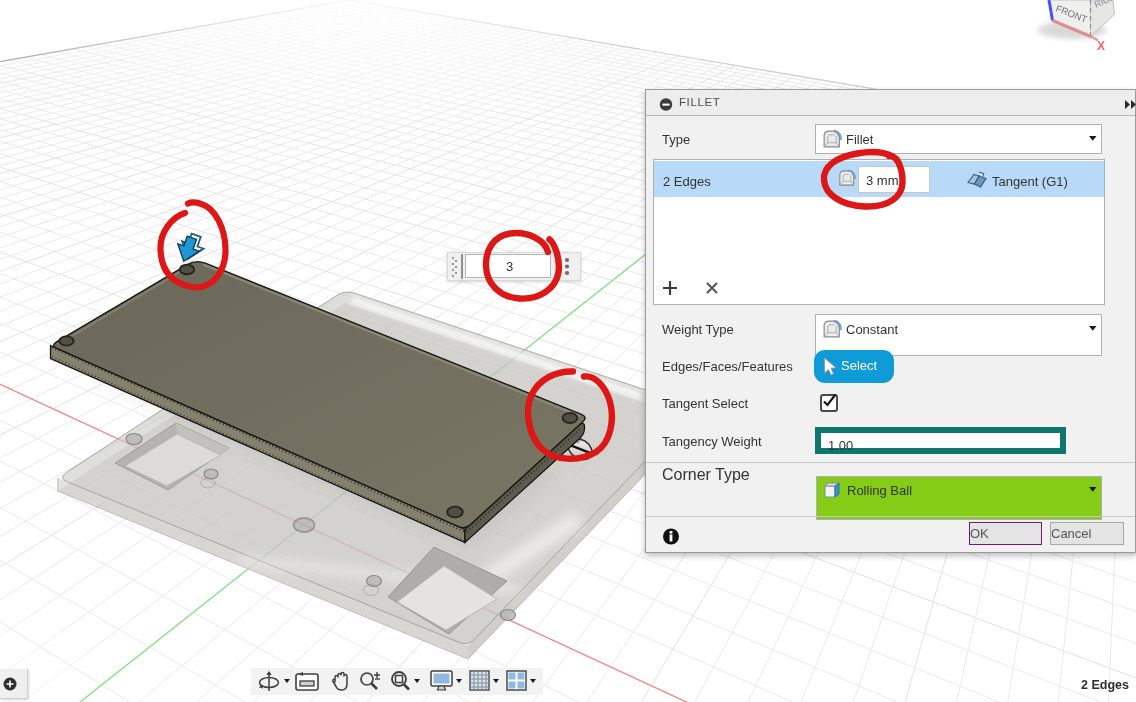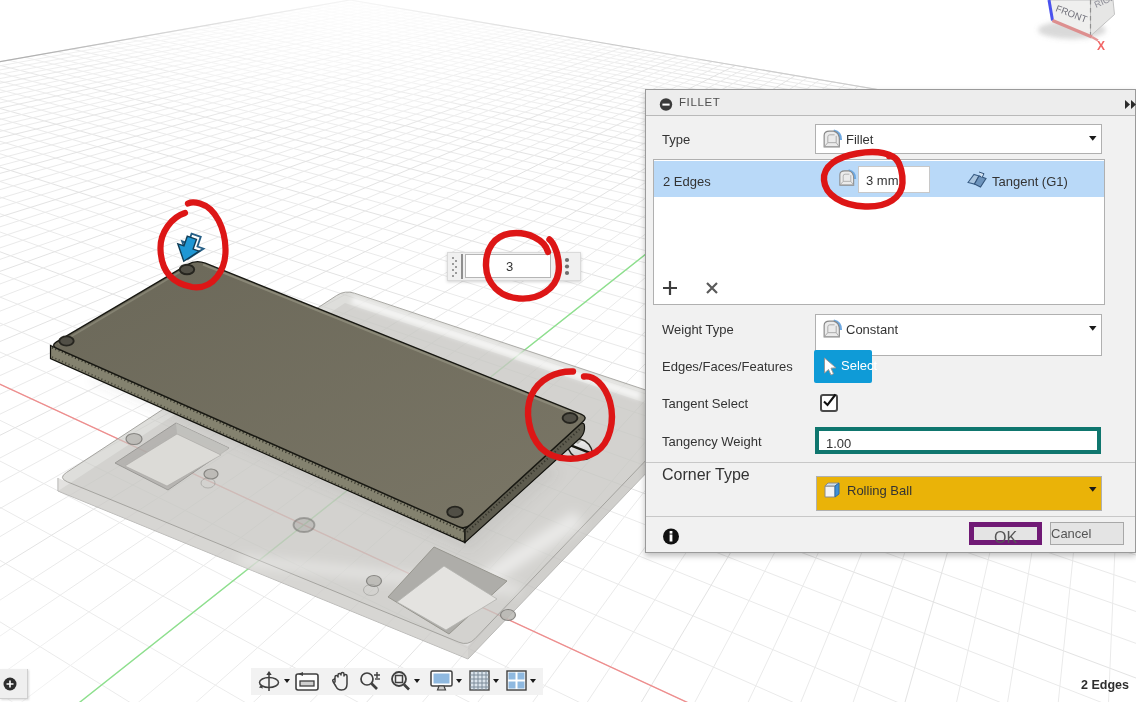--- a/index.html
+++ b/index.html
@@ -336,60 +336,60 @@
   <path d="M12,3.2 Q18.5,4.5 18.3,11.5" fill="none" stroke="#6ea9e2" stroke-width="3.6"></path>
   <path d="M3,18 L3,7 Q3,3 8,3 L12,3 Q17.5,4.2 17.5,11 L17.5,18 Z" fill="#ebebeb" stroke="#888888" stroke-width="1.1"></path>
   <path d="M3,18 L6.5,14 L6.5,8.5 Q6.5,6.5 8.5,6.5 L13,6.5 M6.5,14 L14.5,14 L17.5,18 M14.5,14 L14.5,7.5" fill="none" stroke="#a8a8a8" stroke-width="0.9"></path>
 </svg> 
           <path d="M273,11 l7.5,0 l-3.75,4.8 z" fill="#1a1a1a"></path>
         </svg>
     <span style="position:absolute;left:30px;top:7px;font-size:13px">Constant</span>
   </div>
 
   <span style="position:absolute;left:16px;top:269px;font-size:13px">Edges/Faces/Features</span>
-  <div style="position:absolute;left:168px;top:260px;width:58px;height:33px;background:#0f9bd7;border-radius:2px">
+  <div style="position:absolute;left:168px;top:260px;width:80px;height:33px;background:#0f9bd7;border-radius:11px">
     <svg width="30" height="30" style="position:absolute;left:5px;top:5px">
       <path d="M5.5,3 L5.5,18 L9.5,14.5 L12,20 L14.5,18.8 L12,13.2 L17,12.8 Z" fill="#ffffff" stroke="#999999" stroke-width="1"></path>
     </svg>
     <span style="position:absolute;left:27px;top:8px;font-size:13px;color:#fff">Select</span>
   </div>
 
   <span style="position:absolute;left:16px;top:306px;font-size:13px">Tangent Select</span>
   <div style="position:absolute;left:174px;top:304px;width:14px;height:14px;background:#fff;border:2px solid #4a4a4a;border-radius:3px">
     <svg width="18" height="18" style="position:absolute;left:-1px;top:-4px">
           <path d="M3,9.5 L6.5,13 L14.5,2.5" fill="none" stroke="#111" stroke-width="2.1"></path>
         </svg>
   </div>
 
   <span style="position:absolute;left:16px;top:344px;font-size:13px">Tangency Weight</span>
-  <div style="position:absolute;left:169px;top:337px;width:286px;height:27px;background:#fff;border:4px solid #0f766e;box-sizing:border-box">
+  <div style="position:absolute;left:169px;top:337px;width:251px;height:27px;background:#fff;border:6px solid #0f766e;box-sizing:border-box">
     <span style="position:absolute;left:7px;top:5px;font-size:13px">1.00</span>
   </div>
   <div style="position:absolute;left:0;top:372px;width:100%;height:1px;background:#c8c8c8"></div>
 
   <span style="position:absolute;left:16px;top:376px;font-size:16px">Corner Type</span>
-  <div style="position:absolute;left:170px;top:386px;width:286px;height:35px;background:#eab308;border:1px solid #b0b0b0;box-sizing:border-box">
+  <div style="position:absolute;left:170px;top:386px;width:286px;height:44px;background:#84cc16;border:1px solid #b0b0b0;box-sizing:border-box">
     <svg width="284" height="27"> 
           <svg x="5" y="3" width="21" height="21" viewBox="0 0 21 21">
   <path d="M3,6 L13,6 L13,17 L3,17 Z" fill="#f4f4f4" stroke="#8a8a8a" stroke-width="1"></path>
   <path d="M3,6 L6,3 L17,3 L13,6 Z" fill="#cfe0ef" stroke="#8a8a8a" stroke-width="1"></path>
   <path d="M13,6 L17,3 L17,14 L13,17 Z" fill="#3f8fd6" stroke="#2d6ca8" stroke-width="1"></path>
 </svg> 
           <path d="M272,10 l7.5,0 l-3.75,4.8 z" fill="#1a1a1a"></path>
         </svg>
     <span style="position:absolute;left:30px;top:6px;font-size:13px">Rolling Ball</span>
   </div>
   <div style="position:absolute;left:0;top:426px;width:100%;height:1px;background:#c8c8c8"></div>
 
   <svg width="36" height="30" style="position:absolute;left:16px;top:437px">
     <circle cx="9" cy="9.5" r="8" fill="#111111"></circle>
     <rect x="7.6" y="7.5" width="2.8" height="7" fill="#ffffff"></rect>
     <rect x="7.6" y="4" width="2.8" height="2.6" fill="#ffffff"></rect>
   </svg>
-  <div style="position:absolute;left:323px;top:432px;width:73px;height:23px;background:#e4e4e4;border:5px solid #701a75;box-sizing:border-box;text-align:center;font-size:16px;color:#555;line-height:21px">OK</div>
+  <div style="position:absolute;left:323px;top:432px;width:73px;height:23px;background:#e4e4e4;border:1px solid #701a75;box-sizing:border-box;font-size:13px;color:#555;line-height:21px">OK</div>
   <div style="position:absolute;left:404px;top:432px;width:74px;height:23px;background:#e4e4e4;border:1px solid #a8a8a8;box-sizing:border-box;text-align:left;font-size:13px;color:#555;line-height:21px">Cancel</div>
 </div>
 
 <svg width="1136" height="702" viewBox="0 0 1136 702" style="position:absolute;left:0;top:0;z-index:30;pointer-events:none" xmlns="http://www.w3.org/2000/svg">
 <g fill="none" stroke="#dd1616" stroke-linecap="round">
  <path d="M185,213 C172,217 160,232 160.5,249 C161,269 170,283 192,287 C214,290 226,269 225.5,249 C225,229 216,208 200,203.5 C196.5,202.5 191,202 188,203.5" stroke-width="6.2"></path>
  <path d="M548,252 C545,240 528,231 510,233.5 C494,236 485.5,249 486,266 C486.5,284 500,297 519,298.5 C539,300 556,289 558.5,272 C560.5,258 554,243 549.5,239.5" stroke-width="6.4"></path>
  <path d="M573,371.5 C557,371 539,378 531,396 C525,411 528,434 541,448 C554,461 579,462 596,452 C610,443 615,421 610,402 C605,385 594,375 584,376.5" stroke-width="6.4"></path>
  <path d="M898,162 C894,153 877,150 857,153.5 C837,157 823,166 824,180 C825,195 842,205.5 865,206.5 C888,207.5 902,197 902.5,183 C903,173 900,164 897,160 C895,157.5 891.5,155.5 889,156" stroke-width="6.4"></path>
 </g>

